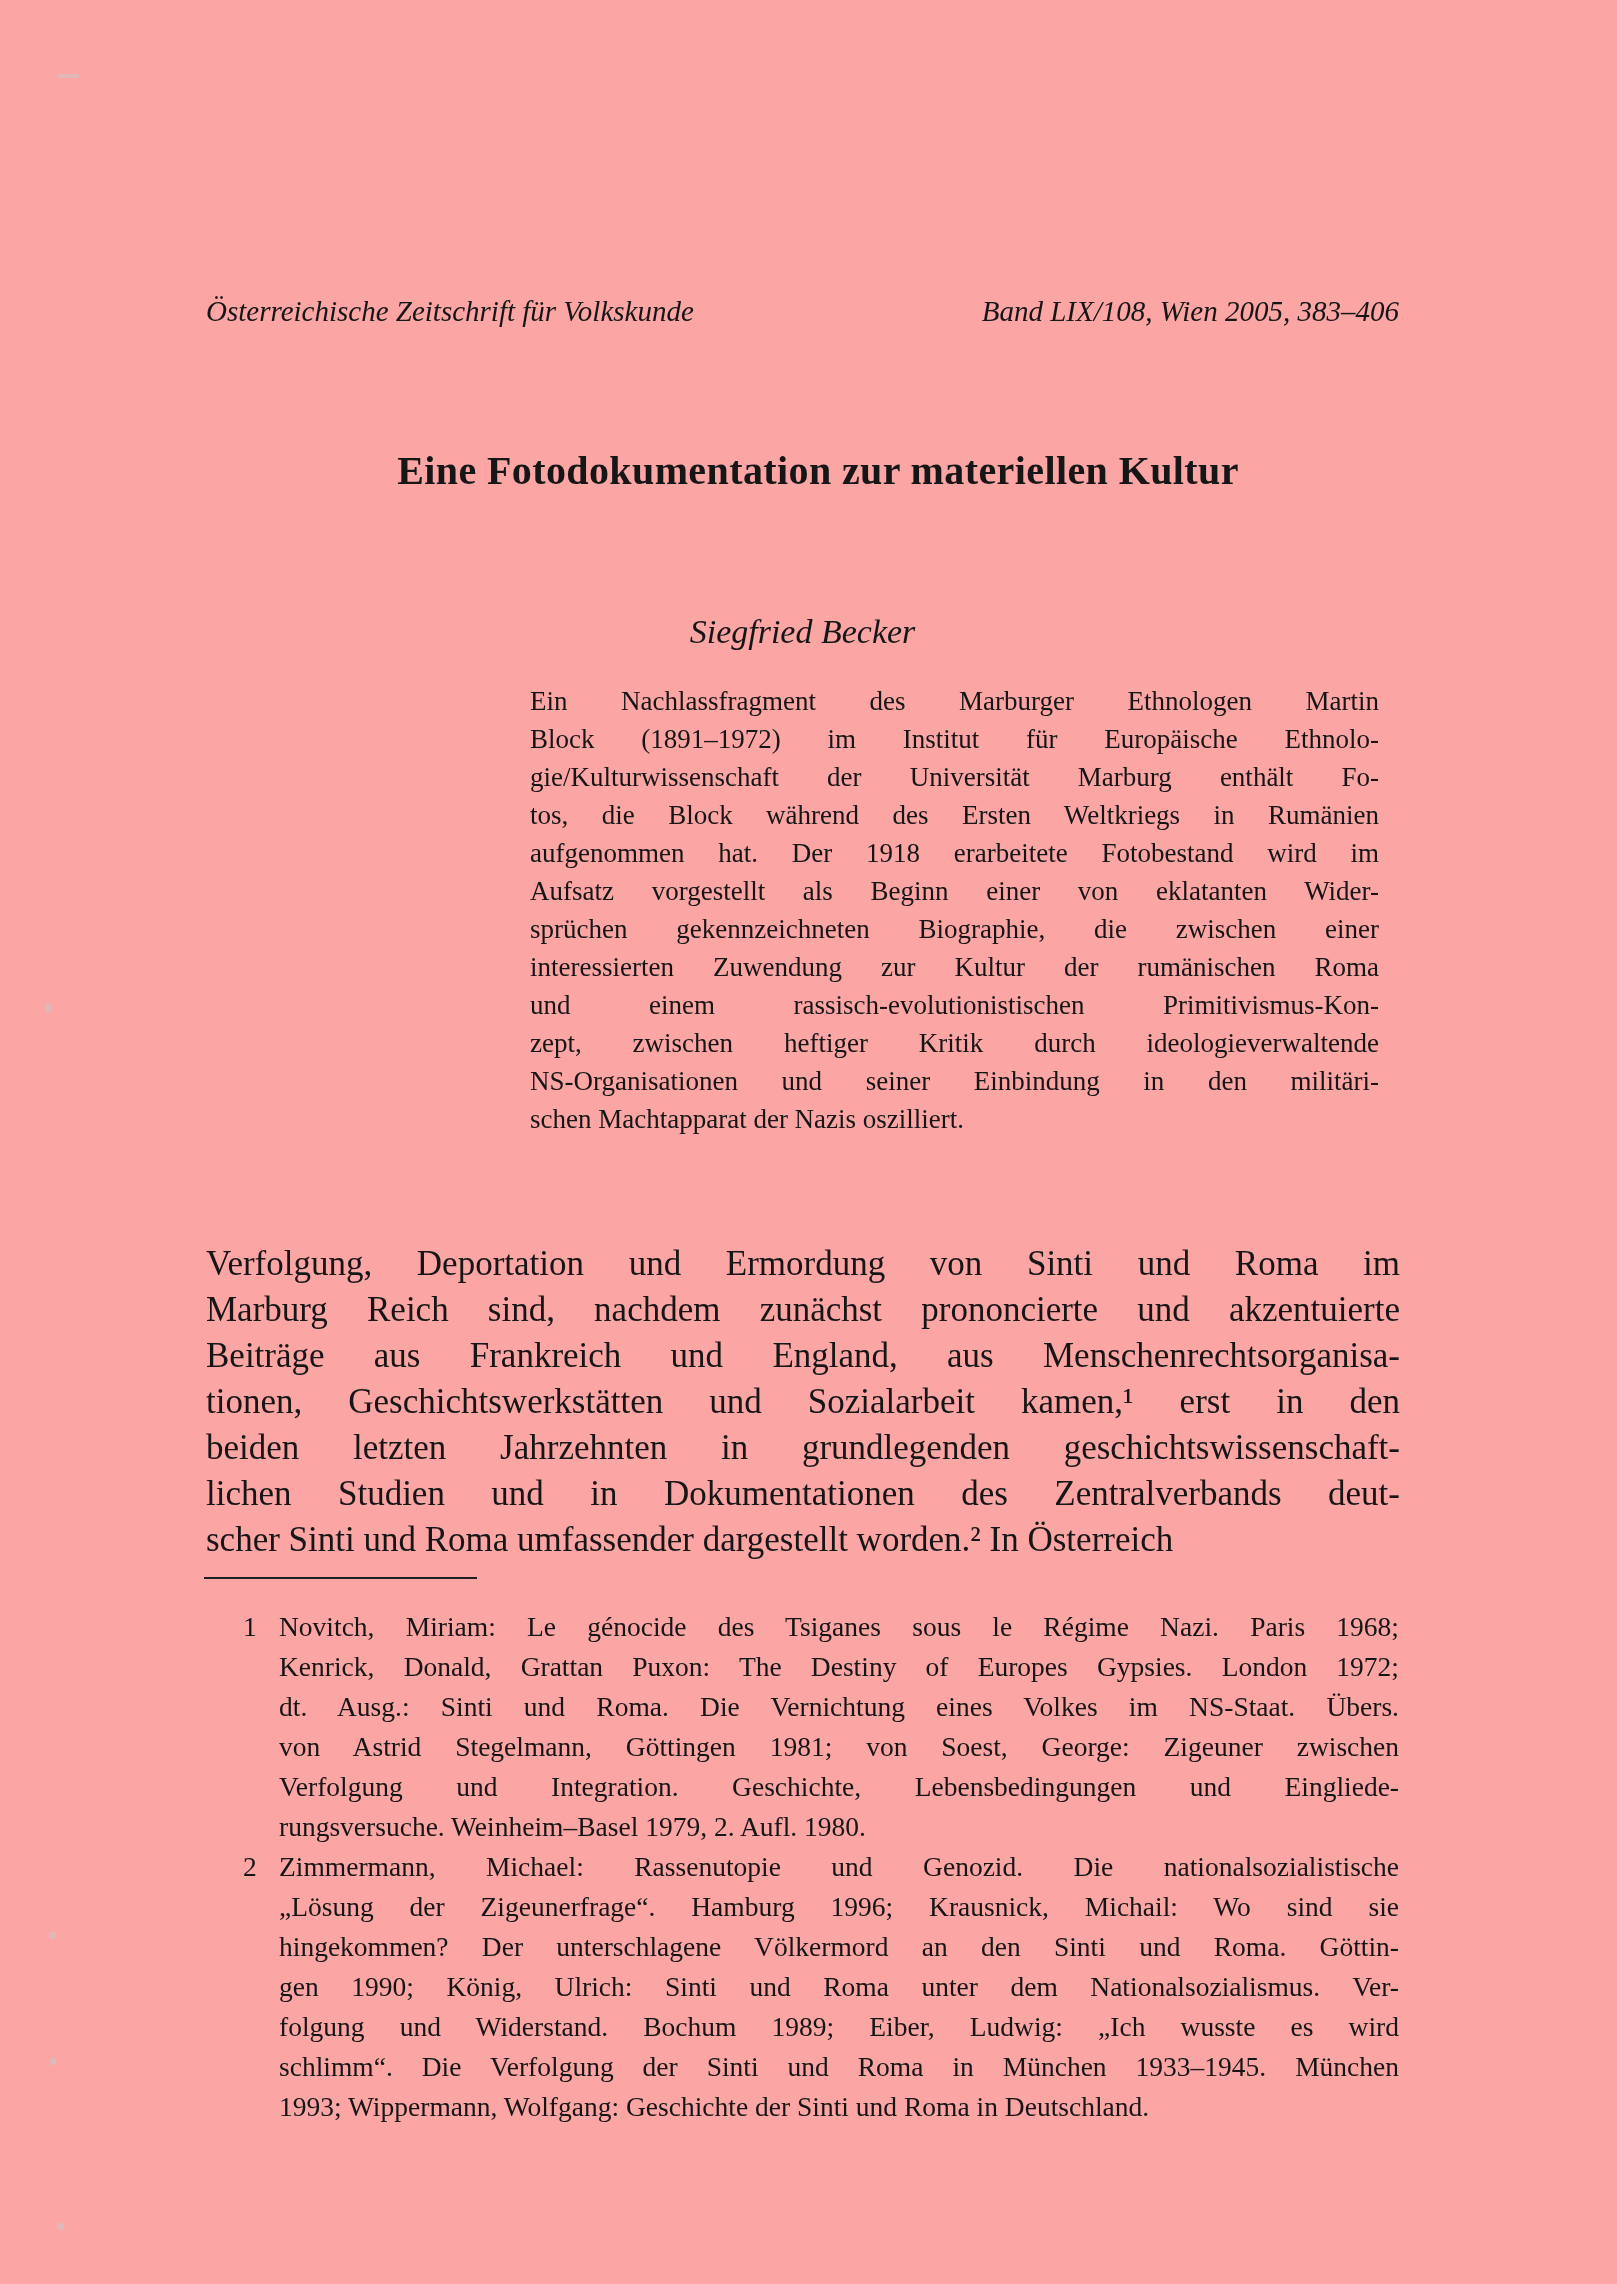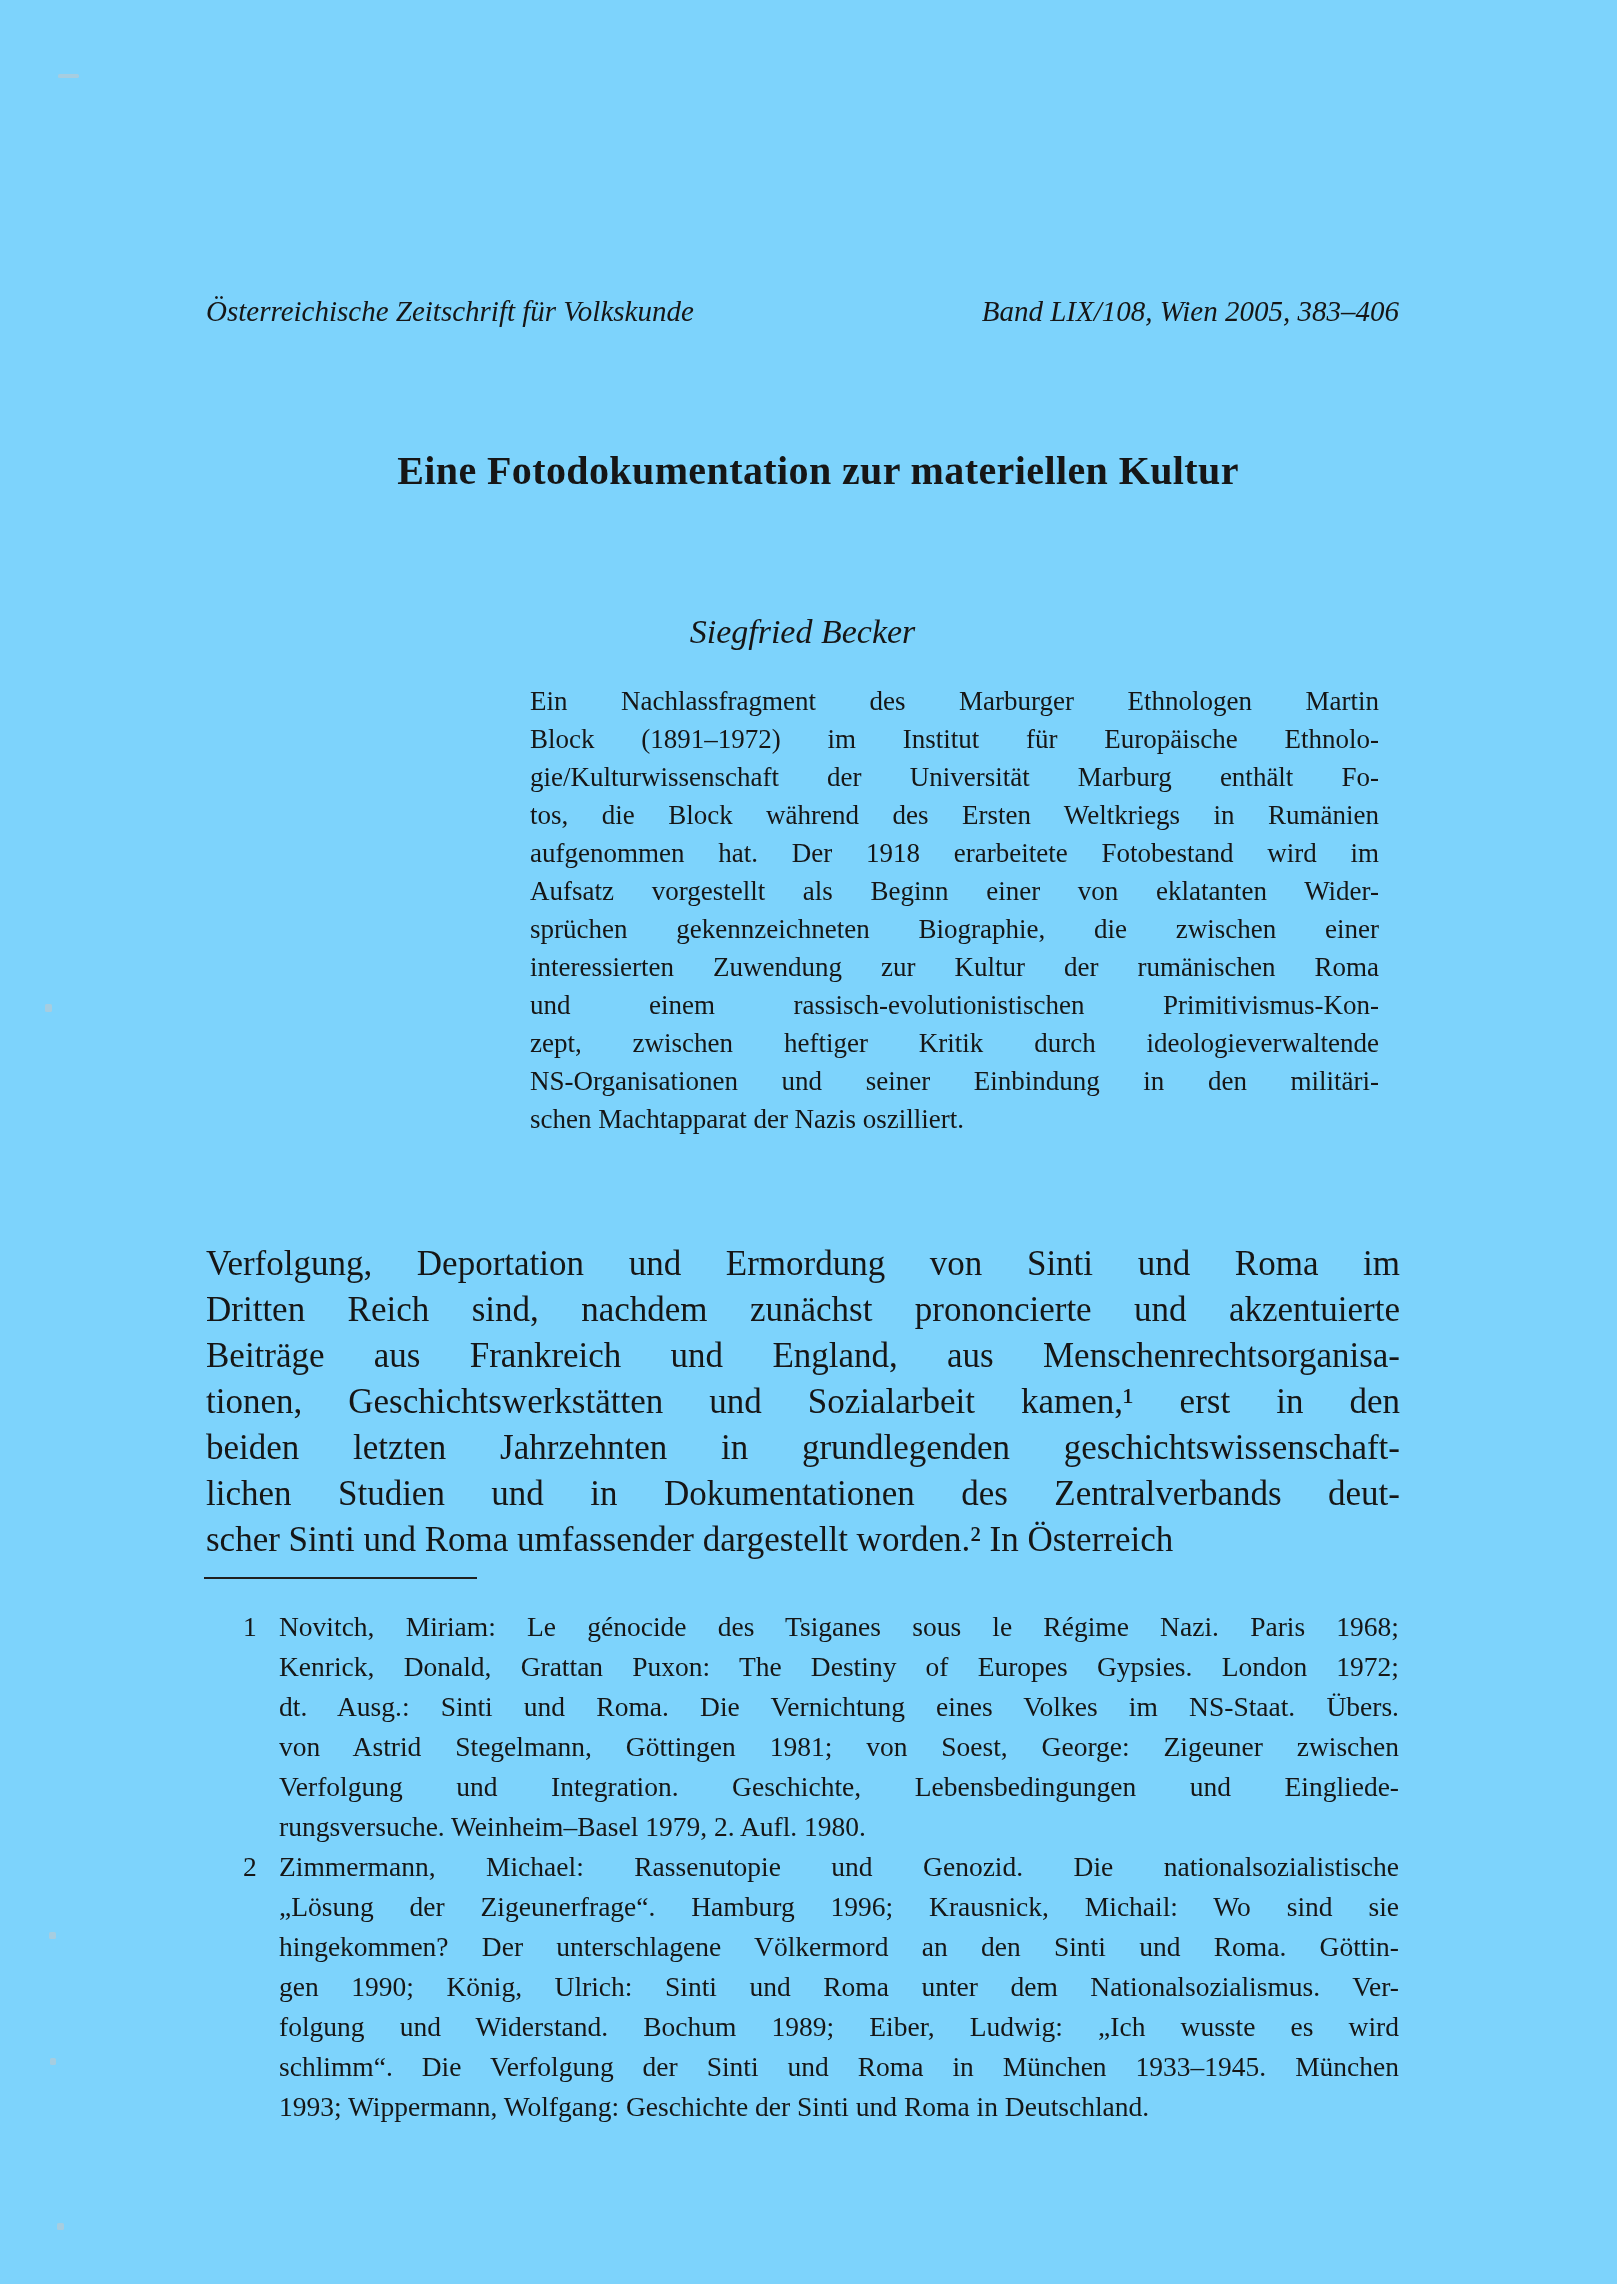--- a/index.html
+++ b/index.html
@@ -1,20 +1,20 @@
 <!DOCTYPE html>
 <html style="font-size:13px"><head>
 <meta charset="utf-8">
 <style>
   html, body { margin: 0; padding: 0; background: #ffffff; }
   .page {
     position: relative;
     width: 1617px;
     height: 2284px;
-    background: #7dd3fc;
+    background: #fca5a5;
     font-family: "Liberation Serif", "DejaVu Serif", serif;
     color: #161616;
     overflow: hidden;
   }
   .header {
     position: absolute;
     left: 206px; top: 293px; width: 1193px;
     display: flex;
     justify-content: space-between;
     font-style: italic;
@@ -103,21 +103,21 @@
       <div class="jline">sprüchen gekennzeichneten Biographie, die zwischen einer</div>
       <div class="jline">interessierten Zuwendung zur Kultur der rumänischen Roma</div>
       <div class="jline">und einem rassisch-evolutionistischen Primitivismus-Kon-</div>
       <div class="jline">zept, zwischen heftiger Kritik durch ideologieverwaltende</div>
       <div class="jline">NS-Organisationen und seiner Einbindung in den militäri-</div>
       <div class="jline last">schen Machtapparat der Nazis oszilliert.</div>
     </div>
 
   <div class="body-par">
       <div class="jline">Verfolgung, Deportation und Ermordung von Sinti und Roma im</div>
-      <div class="jline">Dritten Reich sind, nachdem zunächst prononcierte und akzentuierte</div>
+      <div class="jline">Marburg Reich sind, nachdem zunächst prononcierte und akzentuierte</div>
       <div class="jline">Beiträge aus Frankreich und England, aus Menschenrechtsorganisa-</div>
       <div class="jline">tionen, Geschichtswerkstätten und Sozialarbeit kamen,¹ erst in den</div>
       <div class="jline">beiden letzten Jahrzehnten in grundlegenden geschichtswissenschaft-</div>
       <div class="jline">lichen Studien und in Dokumentationen des Zentralverbands deut-</div>
       <div class="jline last">scher Sinti und Roma umfassender dargestellt worden.² In Österreich</div>
     </div>
 
   <div class="fn-rule"></div>
 
   <div class="footnotes">

